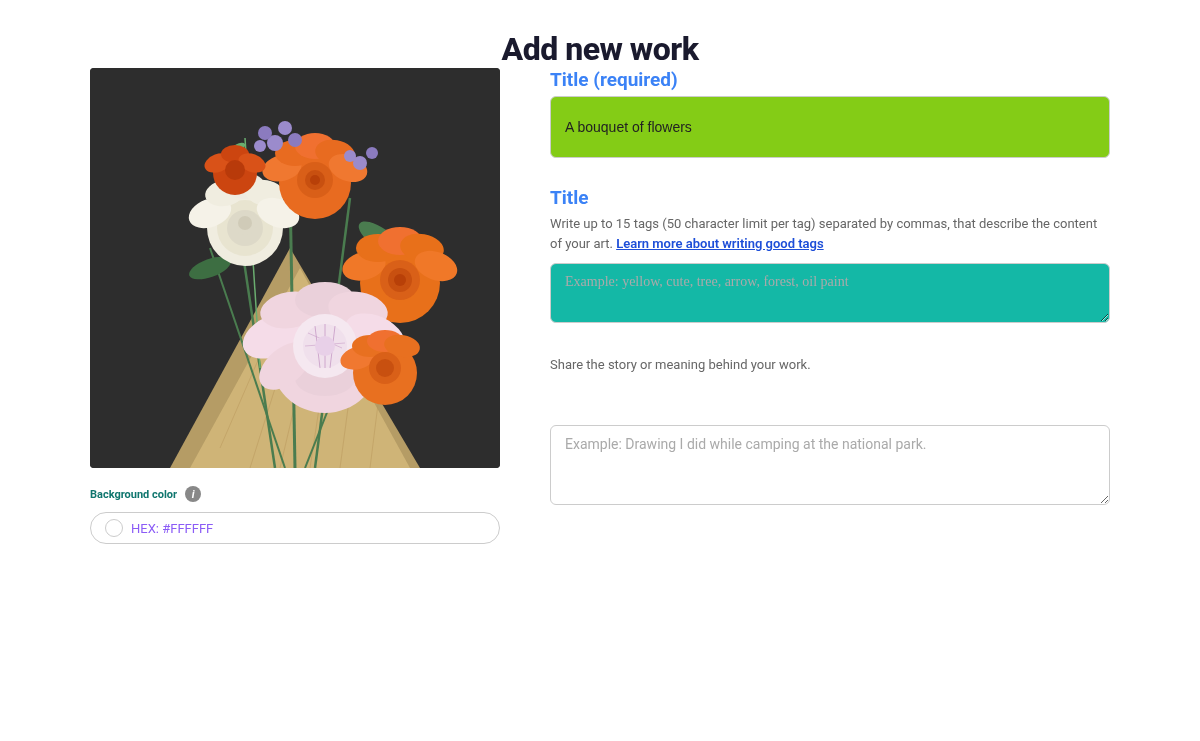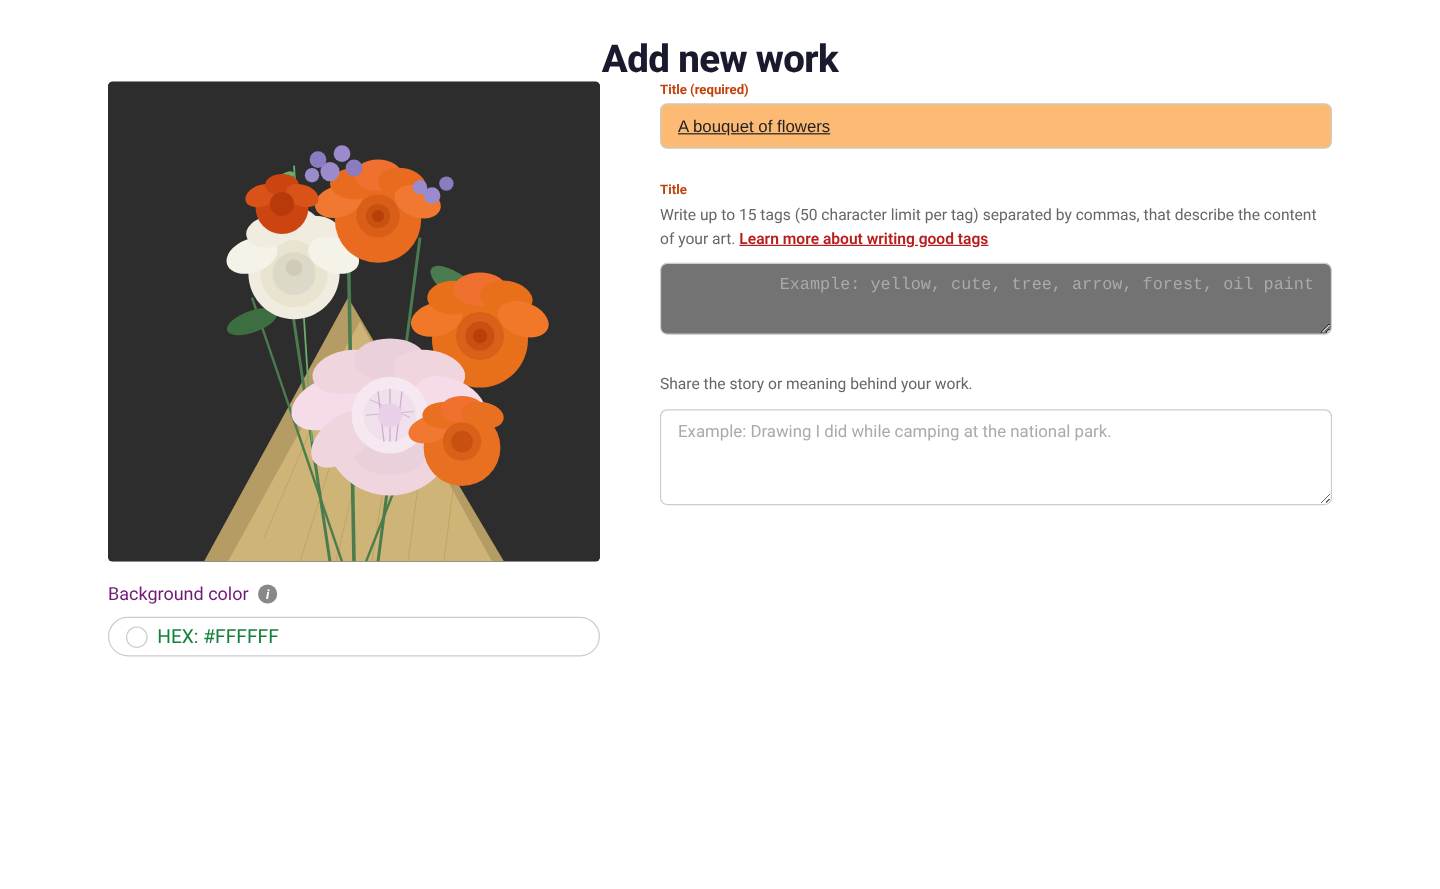--- a/index.html
+++ b/index.html
@@ -55,23 +55,23 @@
     }
 
     .bg-color-section {
       margin-top: 18px;
       display: flex;
       align-items: center;
       gap: 8px;
     }
 
     .bg-color-label {
-      font-weight: 400;
-      font-size: 15px;
-      color: #701a75;
+      font-weight: 700;
+      font-size: 11px;
+      color: #0f766e;
       display: flex;
       align-items: center;
       gap: 6px;
     }
 
     .info-icon {
       width: 16px;
       height: 16px;
       border-radius: 50%;
       background: #888;
@@ -99,22 +99,22 @@
 
     .color-circle {
       width: 18px;
       height: 18px;
       border-radius: 50%;
       border: 1.5px solid #ccc;
       background: #ffffff;
     }
 
     .hex-text {
-      font-size: 16px;
-      color: #15803d;
+      font-size: 13px;
+      color: #8b5cf6;
     }
 
     .right-panel {
       flex: 1;
     }
 
     .language-tabs {
       display: flex;
       border-bottom: 1.5px solid #e0e0e0;
       margin-bottom: 24px;
@@ -136,86 +136,85 @@
       color: #222;
       font-weight: 700;
       border-bottom: 3px solid #cc0000;
     }
 
     .form-section {
       margin-bottom: 28px;
     }
 
     .field-label {
-      font-size: 11px;
+      font-size: 19px;
       font-weight: 700;
-      color: #c2410c;
+      color: #3b82f6;
       margin-bottom: 5px;
     }
 
     .field-hint {
       font-size: 13px;
       color: #666;
       margin-bottom: 10px;
       line-height: 1.5;
     }
 
     .field-hint a {
-      color: #b91c1c;
+      color: #1d4ed8;
       font-weight: 600;
     }
 
     .text-input {
       width: 100%;
       border: 1.5px solid #ccc;
       border-radius: 6px;
-      padding: 10px 14px;
+      padding: 22px 14px;
       font-size: 14px;
       color: #222;
       outline: none;
       transition: border-color 0.2s;
-      background: #fdba74;
-      text-decoration: underline;
+      background: #84cc16;
     }
 
     .text-input::placeholder {
       color: #aaa;
     }
 
     .tags-textarea {
       width: 100%;
       border: 1.5px solid #ccc;
       border-radius: 6px;
       padding: 10px 14px;
       font-size: 14px;
       color: #222;
       outline: none;
       resize: vertical;
       min-height: 60px;
-      font-family: Liberation Mono, monospace;
-      background: #737373;
-      text-align: right;
+      font-family: Liberation Serif, serif;
+      background: #14b8a6;
     }
 
     .tags-textarea::placeholder {
       color: #aaa;
     }
 
     .desc-textarea {
       width: 100%;
       border: 1.5px solid #ccc;
       border-radius: 6px;
       padding: 10px 14px;
       font-size: 14px;
       color: #222;
       outline: none;
       resize: vertical;
       min-height: 80px;
       font-family: inherit;
       background: #fff;
+      margin-top: 40px;
     }
 
     .desc-textarea::placeholder {
       color: #aaa;
     }
   </style>
 </head>
 <body>
 
 <div class="page-container">

